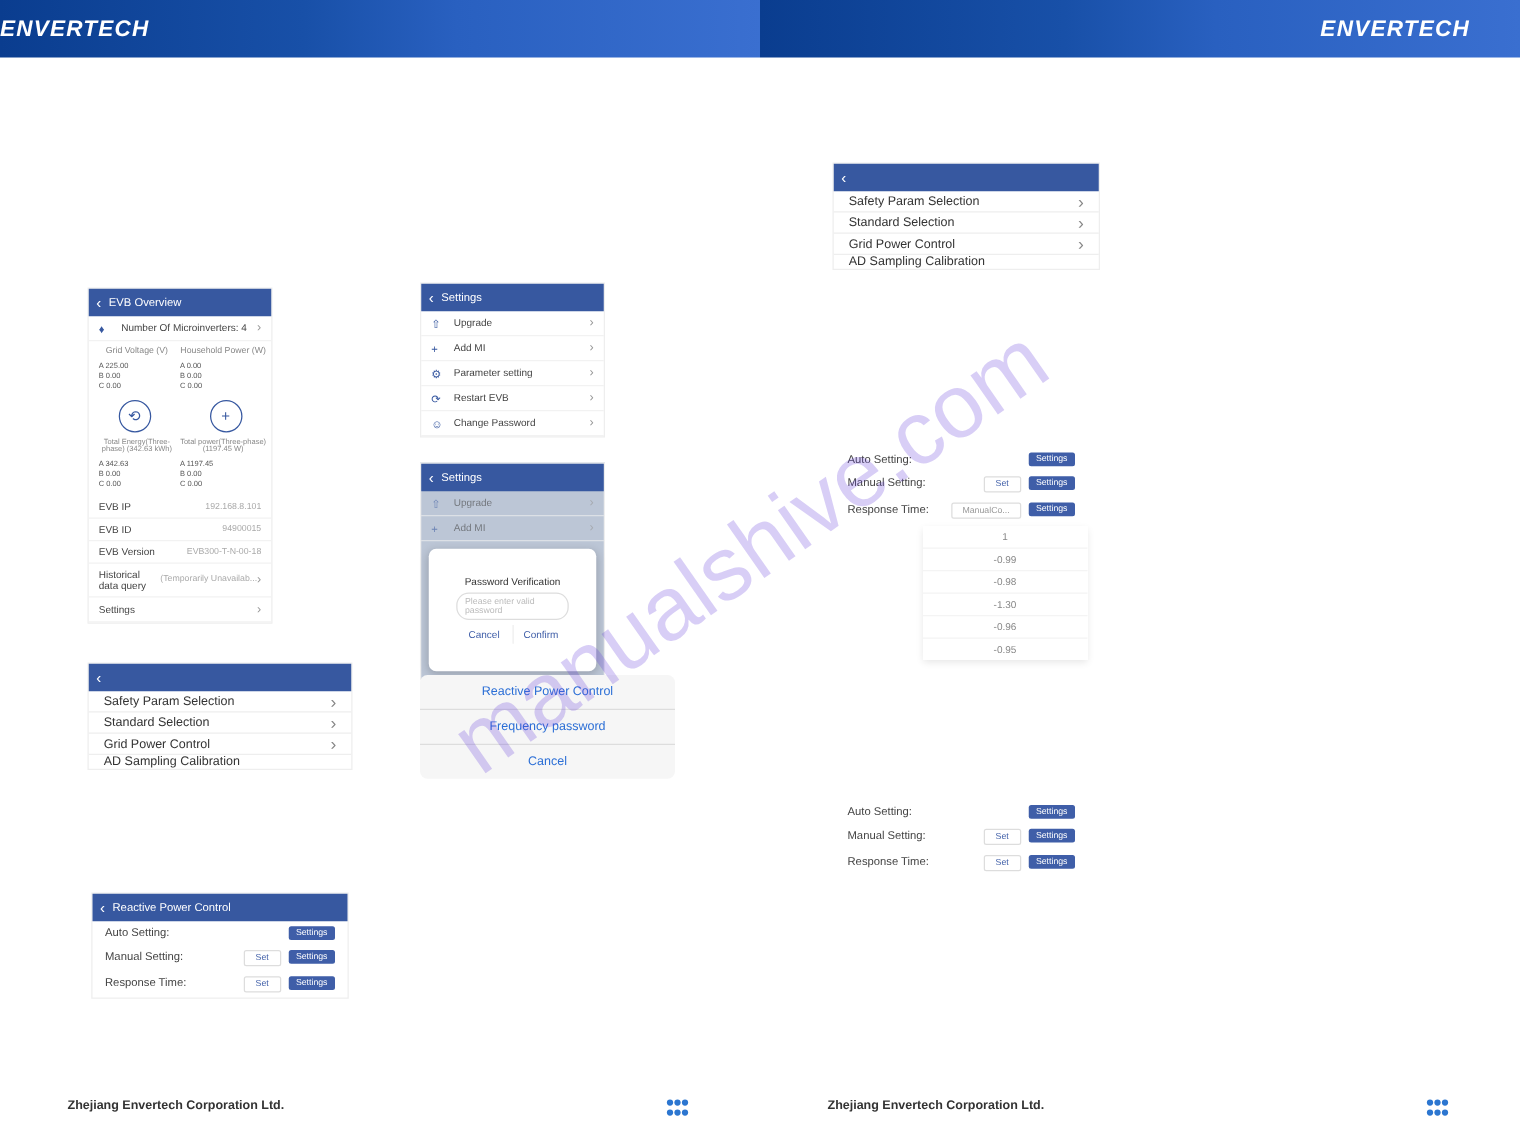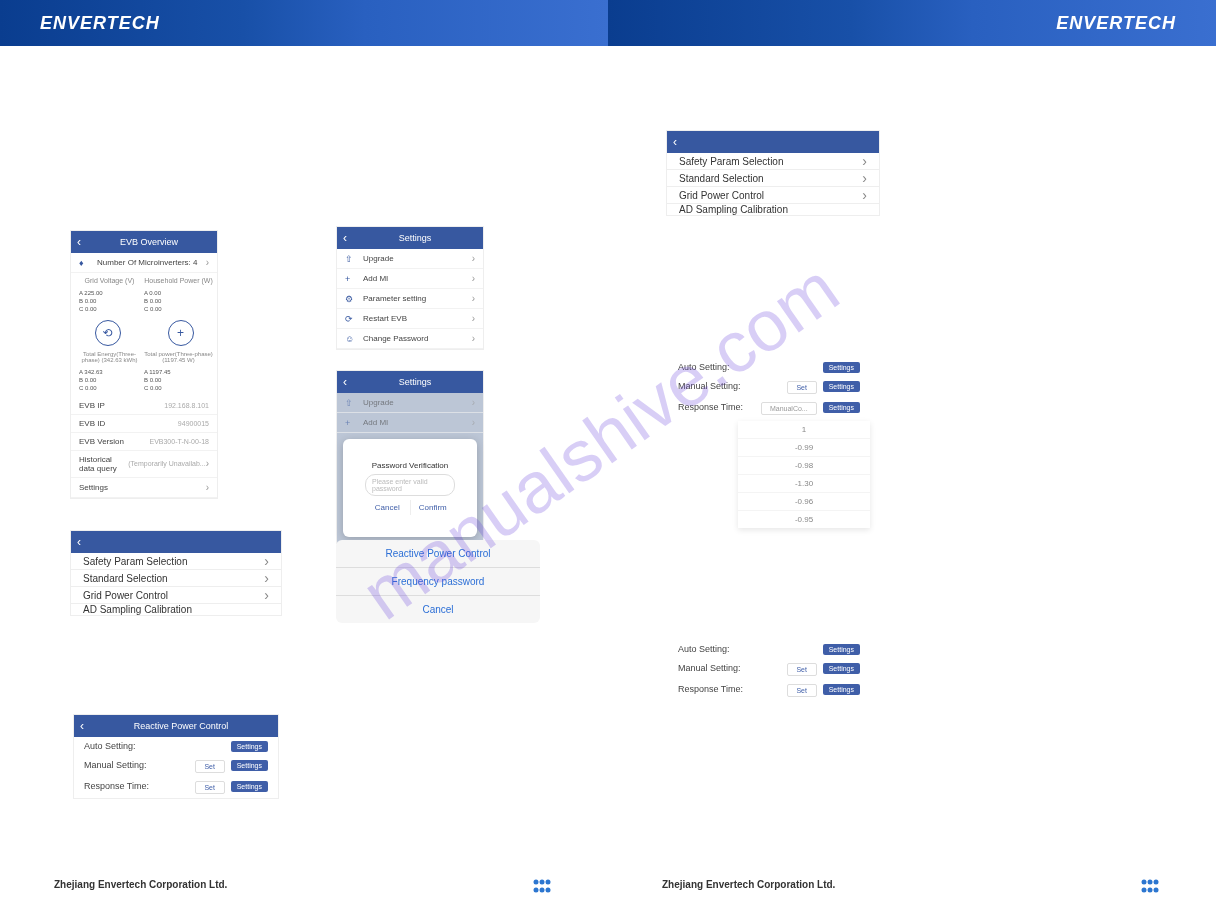--- a/index.html
+++ b/index.html
@@ -1,37 +1,37 @@
 <!DOCTYPE html>
 <html><head>
 <meta charset="utf-8">
 <style>
 * { box-sizing: border-box; margin: 0; padding: 0; }
 body { font-family: Arial, sans-serif; background: #fff; width: 1216px; height: 918px; position: relative; overflow: hidden; }
 
-.banner { width: 608px; height: 46px; background: linear-gradient(90deg, #0a3d8f 0%, #1850a8 40%, #2960c0 60%, #3a6fd0 100%); display: flex; align-items: center; padding-left: 40px; position: relative; }
+.banner { width: 608px; height: 46px; background: linear-gradient(90deg, #0a3d8f 0%, #1850a8 40%, #2960c0 60%, #3a6fd0 100%); display: flex; align-items: center; position: relative; }
 .banner-right { left: 608px; top: 0; position: absolute; justify-content: flex-end; padding-right: 40px; }
 .banner-left { position: absolute; left: 0; top: 0; }
 .logo { color: #fff; font-weight: bold; font-style: italic; font-size: 18px; letter-spacing: 1px; }
 
 .page-left { position: absolute; left: 0; top: 0; width: 608px; height: 918px; }
 .page-right { position: absolute; left: 608px; top: 0; width: 608px; height: 918px; }
 
 .footer { position: absolute; bottom: 28px; left: 54px; font-size: 10px; color: #333; font-weight: bold; }
 .footer-icon { width: 24px; height: 18px; display: inline-block; }
 .footer-icon svg { width: 100%; height: 100%; }
 
 .watermark { position: absolute; left: 320px; top: 100px; width: 700px; height: 700px; pointer-events: none; z-index: 5; }
 .watermark-text { font-size: 72px; color: rgba(100, 60, 220, 0.25); transform: rotate(-35deg); transform-origin: center; position: absolute; top: 300px; left: 0; white-space: nowrap; }
 
 
 .shot { position: absolute; border: 1px solid #eee; background: #fff; font-size: 8px; color: #333; }
 .shot-header { background: #3758a0; color: #fff; text-align: center; padding: 4px 6px; font-size: 9px; display: flex; align-items: center; }
 .shot-header .back { font-size: 12px; margin-right: 6px; cursor: pointer; }
-.shot-header .title { flex: 1; text-align: center; }
+.shot-header .title { flex: 1; text-align: left; }
 
 .row { display: flex; align-items: center; padding: 4px 8px; border-bottom: 1px solid #f2f2f2; }
 .row .label { flex: 1; font-size: 8px; color: #444; }
 .row .chev { color: #999; font-size: 10px; }
 .row .value { color: #aaa; font-size: 7px; }
 .row .icon-sm { width: 12px; margin-right: 6px; color: #3758a0; font-size: 9px; }
 
 .btn-sm { background: #3f5ea8; color: #fff; font-size: 7px; padding: 2px 6px; border-radius: 2px; }
 .pill { background: #fff; border: 1px solid #ddd; color: #3f5ea8; font-size: 7px; padding: 2px 8px; border-radius: 2px; text-align: center; min-width: 30px; }
 

